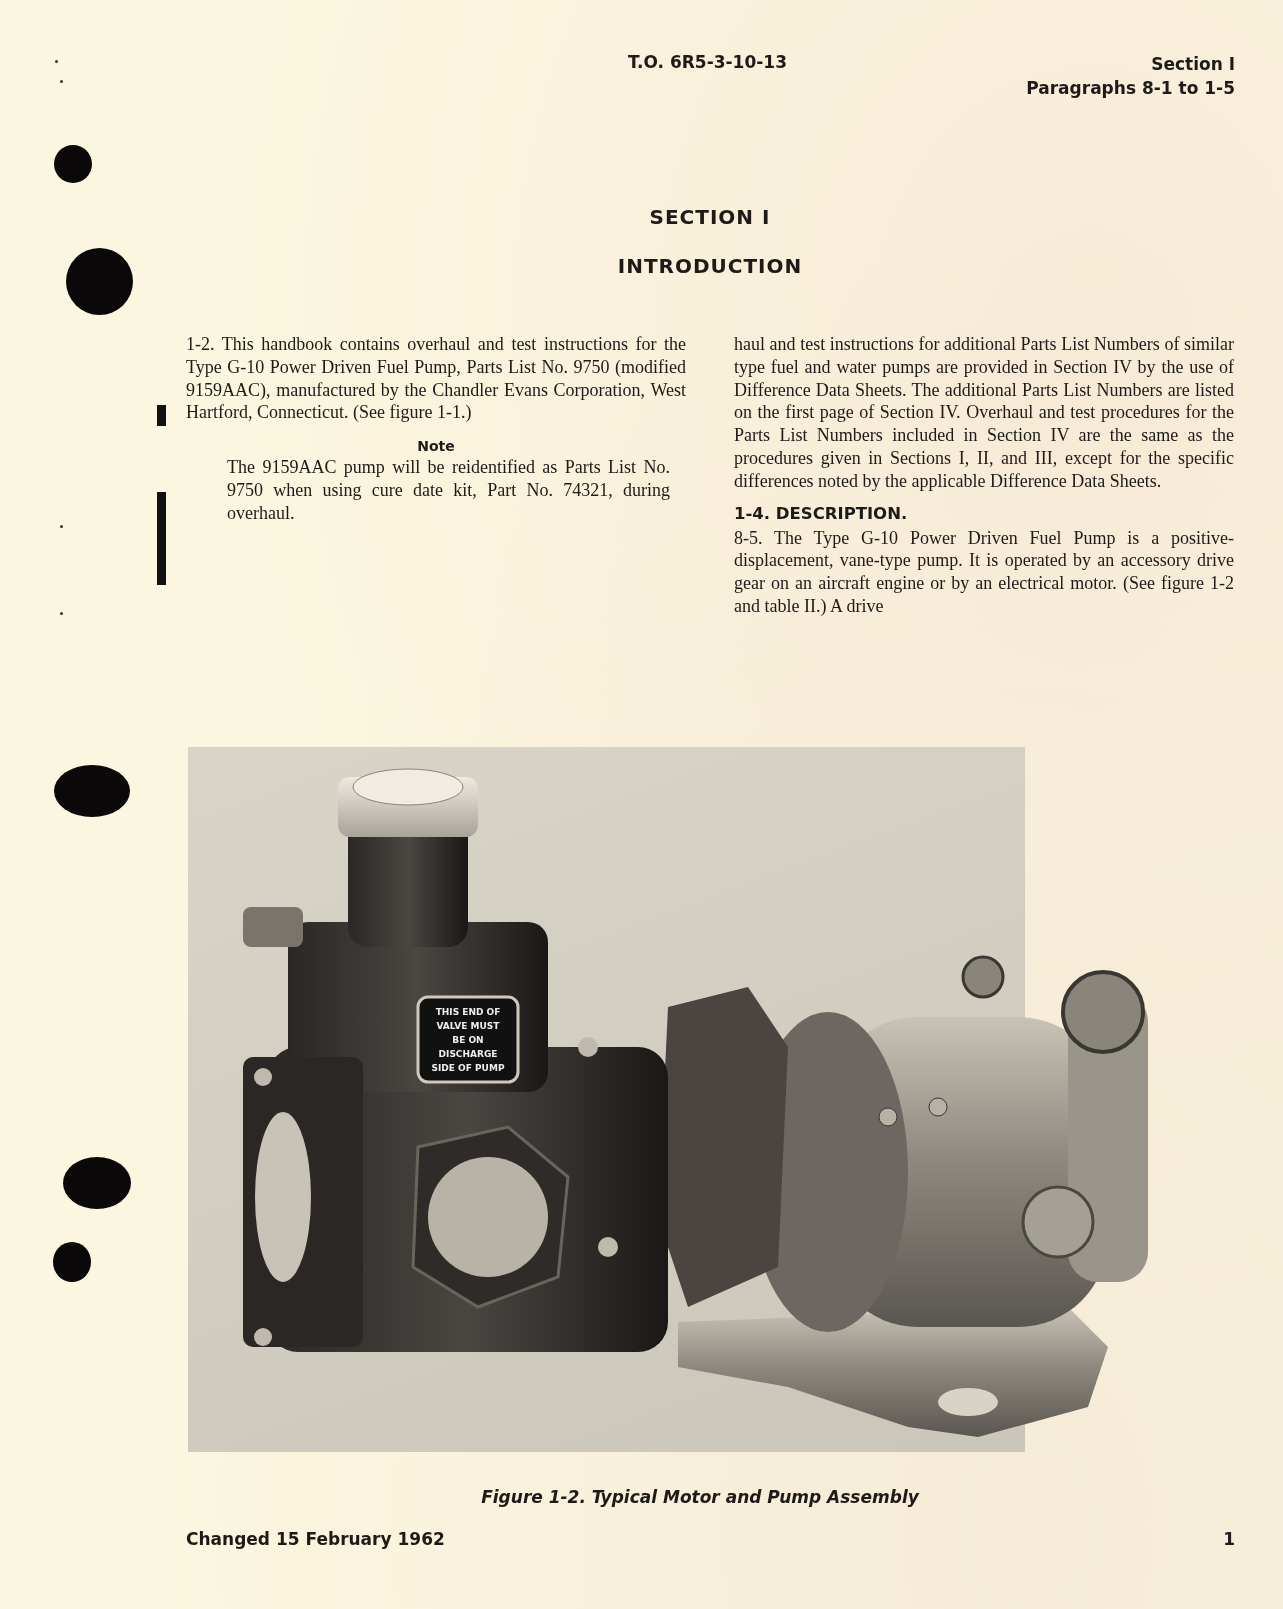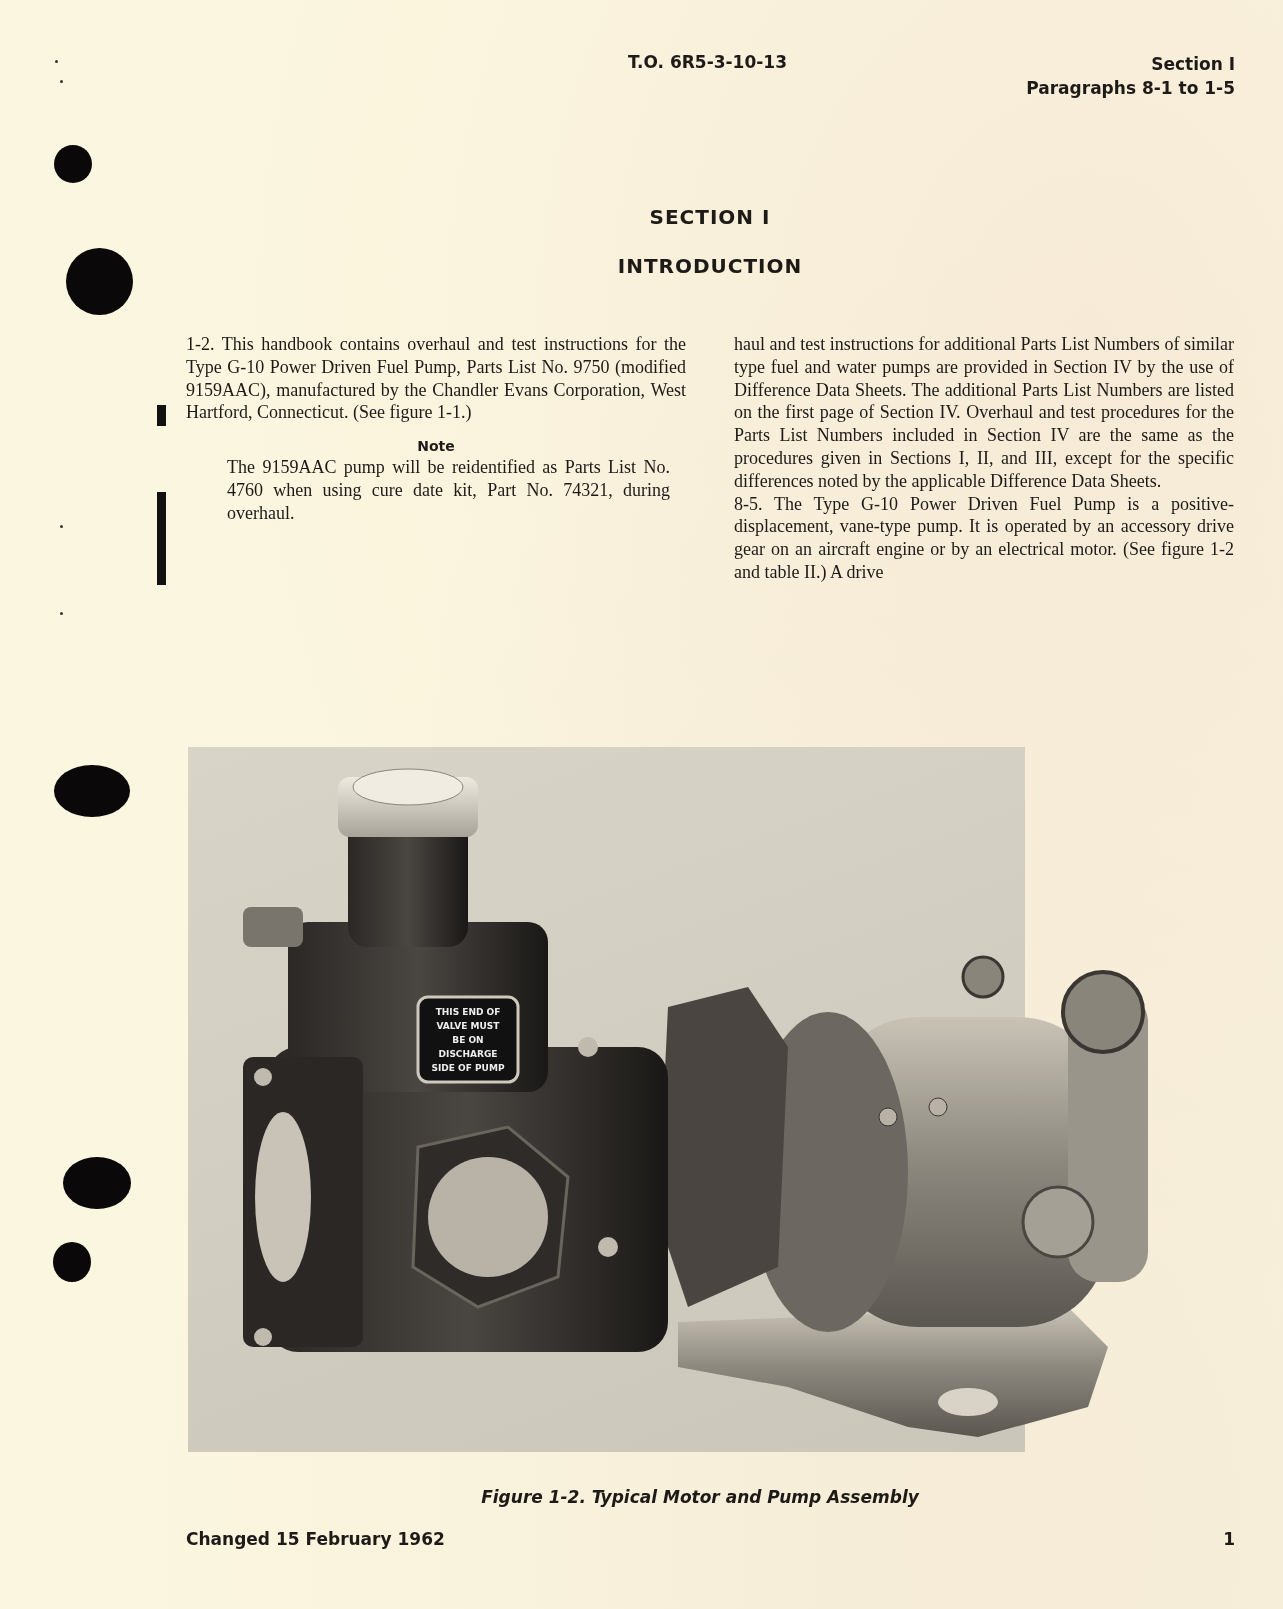--- a/index.html
+++ b/index.html
@@ -60,25 +60,26 @@
 
 <div class="abs sans sec-title">SECTION I</div>
 <div class="abs sans sec-sub">INTRODUCTION</div>
 
 <div class="change-bar" style="left:157px;top:405px;height:21px;"></div>
 <div class="change-bar" style="left:157px;top:492px;height:93px;"></div>
 
 <div class="col col-left">
   <p class="p serif">1-2. This handbook contains overhaul and test instructions for the Type G-10 Power Driven Fuel Pump, Parts List No. 9750 (modified 9159AAC), manufactured by the Chandler Evans Corporation, West Hartford, Connecticut. (See figure 1-1.)</p>
   <div class="note-title sans">Note</div>
-  <p class="p serif note-body">The 9159AAC pump will be reidentified as Parts List No. 4760 when using cure date kit, Part No. 74321, during overhaul.</p>
+  <p class="p serif note-body">The 9159AAC pump will be reidentified as Parts List No. 9750 when using cure date kit, Part No. 74321, during overhaul.</p>
 </div>
 
 <div class="col col-right">
   <p class="p serif">haul and test instructions for additional Parts List Numbers of similar type fuel and water pumps are provided in Section IV by the use of Difference Data Sheets. The additional Parts List Numbers are listed on the first page of Section IV. Overhaul and test procedures for the Parts List Numbers included in Section IV are the same as the procedures given in Sections I, II, and III, except for the specific differences noted by the applicable Difference Data Sheets.</p>
+  <div class="h sans" style="margin-top:10px;">1-4.  DESCRIPTION.</div>
   <p class="p serif">8-5. The Type G-10 Power Driven Fuel Pump is a positive-displacement, vane-type pump. It is operated by an accessory drive gear on an aircraft engine or by an electrical motor. (See figure 1-2 and table II.) A drive</p>
 </div>
 
 <div class="photo">
   <svg width="1048" height="705" viewBox="0 0 1048 705">
     <defs>
       <linearGradient id="dark" x1="0" x2="1">
         <stop offset="0" stop-color="#2a2724"></stop>
           <stop offset="0.5" stop-color="#4a4642"></stop>
           <stop offset="1" stop-color="#1a1816"></stop>

